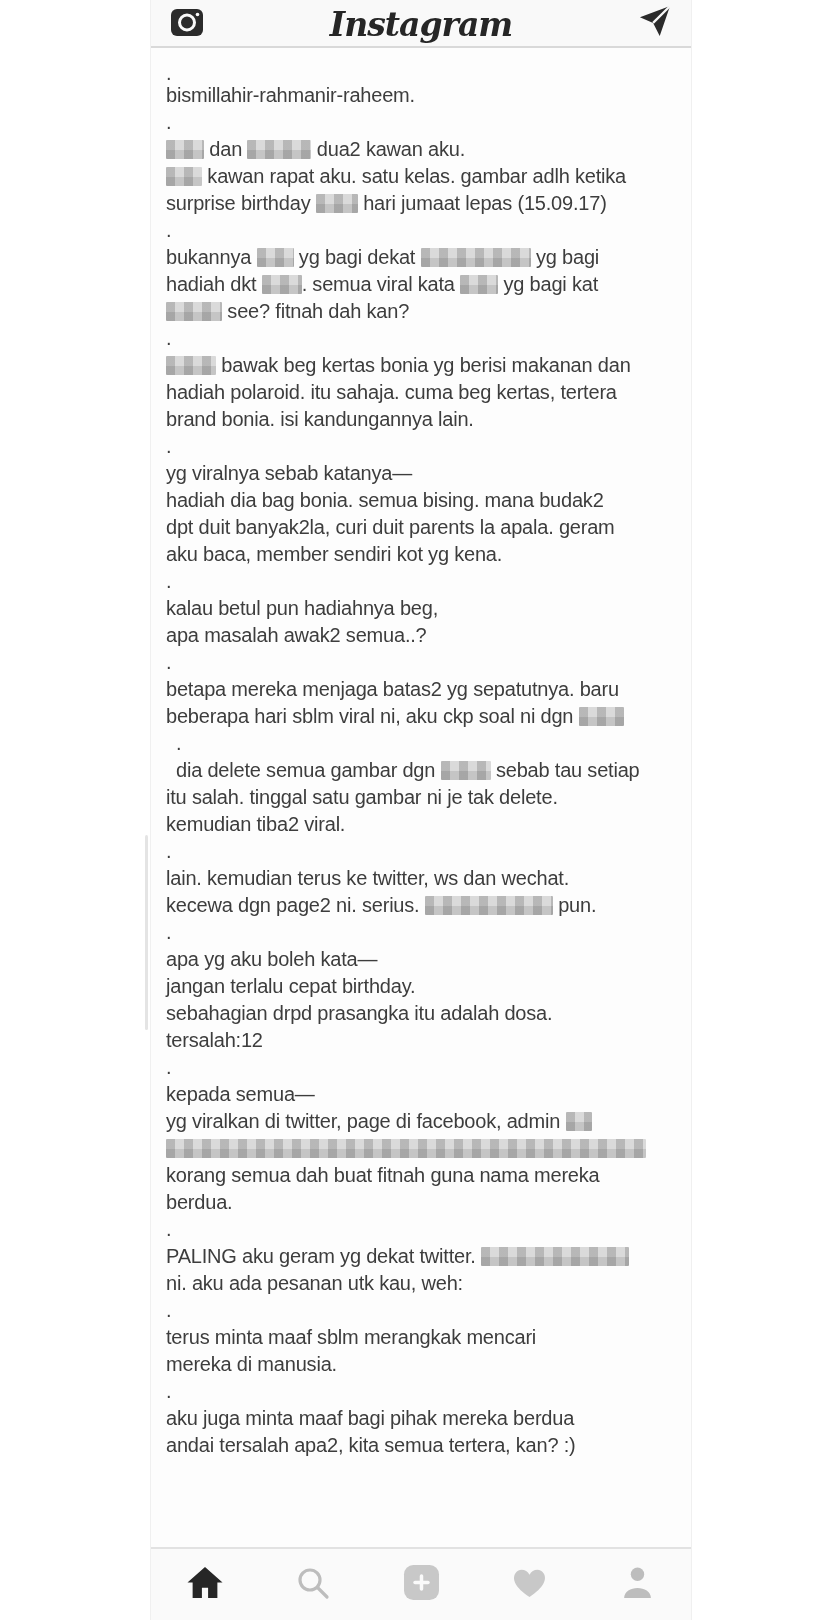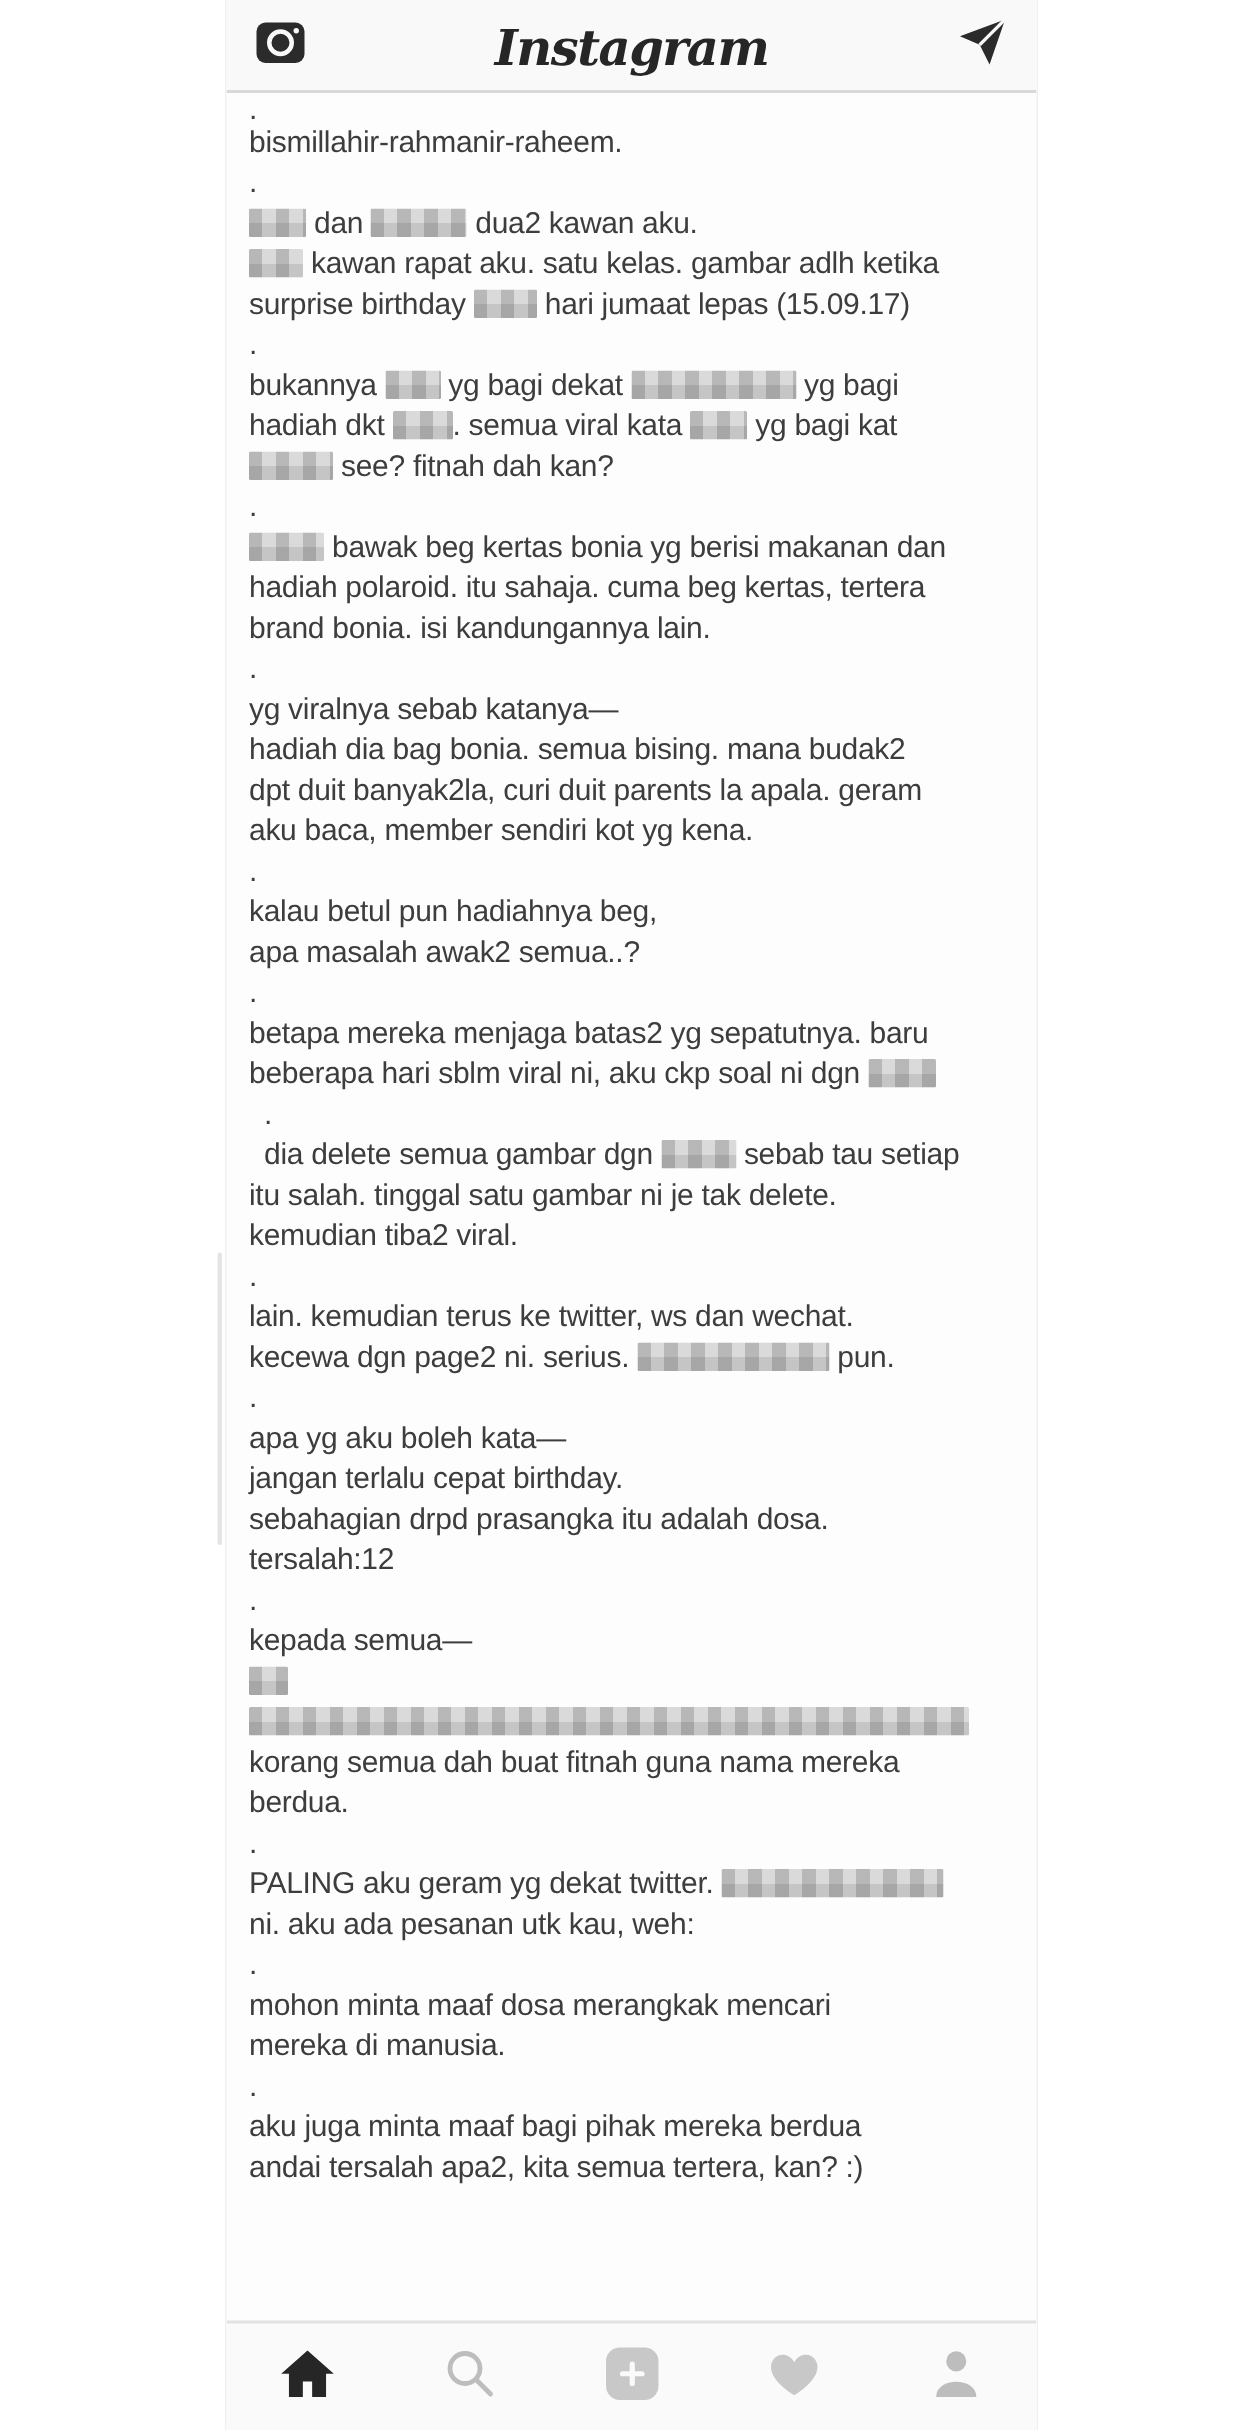--- a/index.html
+++ b/index.html
@@ -3,21 +3,21 @@
 <meta charset="utf-8">
 <title>Screenshot recreation</title>
 <style>
   html,body{margin:0;padding:0;background:#ffffff;}
   .stage{position:relative;width:840px;height:1620px;background:#ffffff;overflow:hidden;
          font-family:"Liberation Sans",sans-serif;}
   .phone{position:absolute;left:150px;top:0;width:540px;height:1620px;background:#fdfdfd;
          border-left:1px solid rgba(0,0,0,0.05);border-right:1px solid rgba(0,0,0,0.05);
          overflow:hidden;}
   
-  .header{position:absolute;top:0;left:0;right:0;height:62px;background:#f9f9f9;
+  .header{position:absolute;top:0;left:0;right:0;height:48px;background:#f9f9f9;
           border-bottom:2px solid #d9d9d9;display:flex;align-items:center;
           justify-content:space-between;padding:0 18px;z-index:5;box-sizing:border-box;}
   .hicon{width:36px;height:36px;display:flex;align-items:center;justify-content:center;cursor:pointer;}
   .logo{font-family:"DejaVu Serif",serif;font-style:italic;font-weight:bold;font-size:33px;
         color:#262626;letter-spacing:-1px;transform:translateY(1px);}
   
   .content{position:absolute;top:66px;left:0;right:0;padding-left:15px;padding-right:6px;
            font-size:20px;line-height:27px;letter-spacing:-0.2px;color:#3d3d3d;}
   .line{height:27px;white-space:nowrap;}
   .line.ind{padding-left:10px;}
@@ -93,29 +93,29 @@
         <div class="line"><span>.</span></div>
         <div class="line"><span>lain. kemudian terus ke twitter, ws dan wechat.</span></div>
         <div class="line"><span>kecewa dgn page2 ni. serius. </span><span class="px" style="width: 128px;"></span><span> pun.</span></div>
         <div class="line"><span>.</span></div>
         <div class="line"><span>apa yg aku boleh kata—</span></div>
         <div class="line"><span>jangan terlalu cepat birthday.</span></div>
         <div class="line"><span>sebahagian drpd prasangka itu adalah dosa.</span></div>
         <div class="line"><span>tersalah:12</span></div>
         <div class="line"><span>.</span></div>
         <div class="line"><span>kepada semua—</span></div>
-        <div class="line"><span class="px" style="width: 26px;"></span></div>
+        <div class="line"><span>yg viralkan di twitter, page di facebook, admin </span><span class="px" style="width: 26px;"></span></div>
         <div class="line"><span class="px" style="width: 480px;"></span></div>
         <div class="line"><span>korang semua dah buat fitnah guna nama mereka</span></div>
         <div class="line"><span>berdua.</span></div>
         <div class="line"><span>.</span></div>
         <div class="line"><span>PALING aku geram yg dekat twitter. </span><span class="px" style="width: 148px;"></span></div>
         <div class="line"><span>ni. aku ada pesanan utk kau, weh:</span></div>
         <div class="line"><span>.</span></div>
-        <div class="line"><span>mohon minta maaf dosa merangkak mencari</span></div>
+        <div class="line"><span>terus minta maaf sblm merangkak mencari</span></div>
         <div class="line"><span>mereka di manusia.</span></div>
         <div class="line"><span>.</span></div>
         <div class="line"><span>aku juga minta maaf bagi pihak mereka berdua</span></div>
         <div class="line"><span>andai tersalah apa2, kita semua tertera, kan? :)</span></div>
       </div>
 
     <div class="tabbar">
       <div class="tab">
         <span>
           <svg width="38" height="33" viewBox="0 0 36 32">

